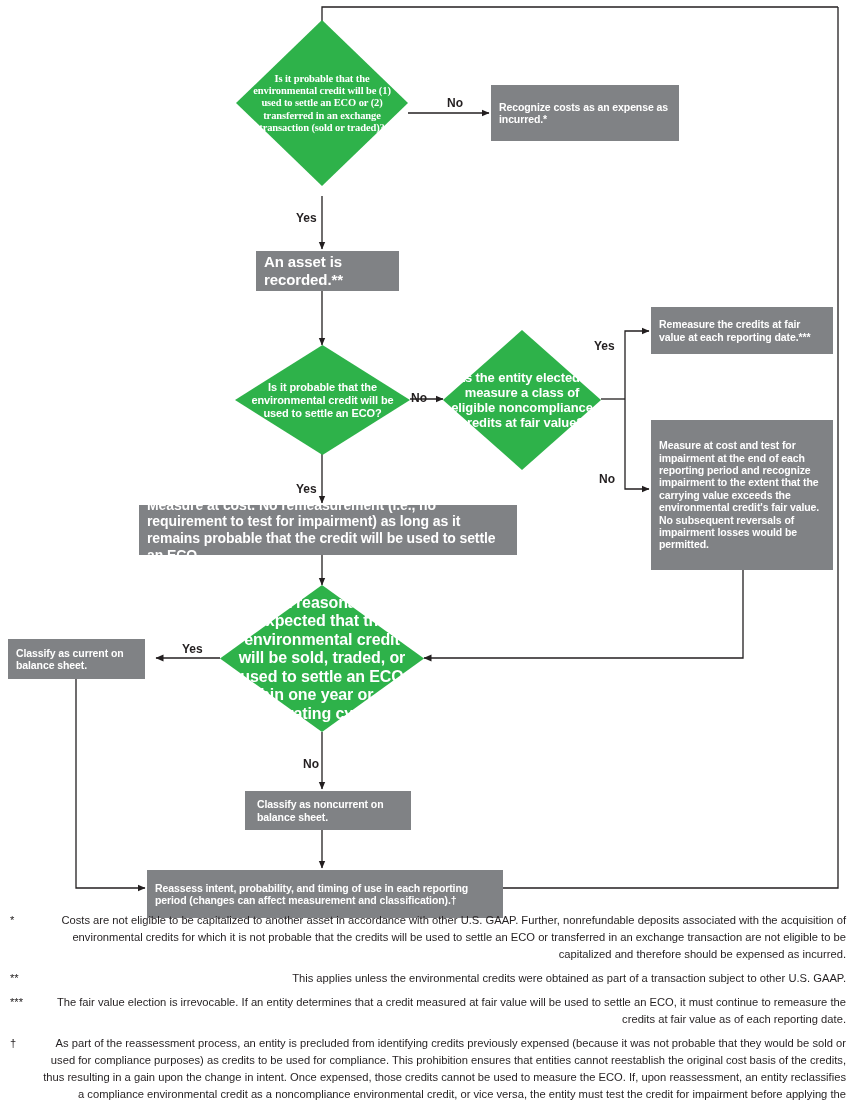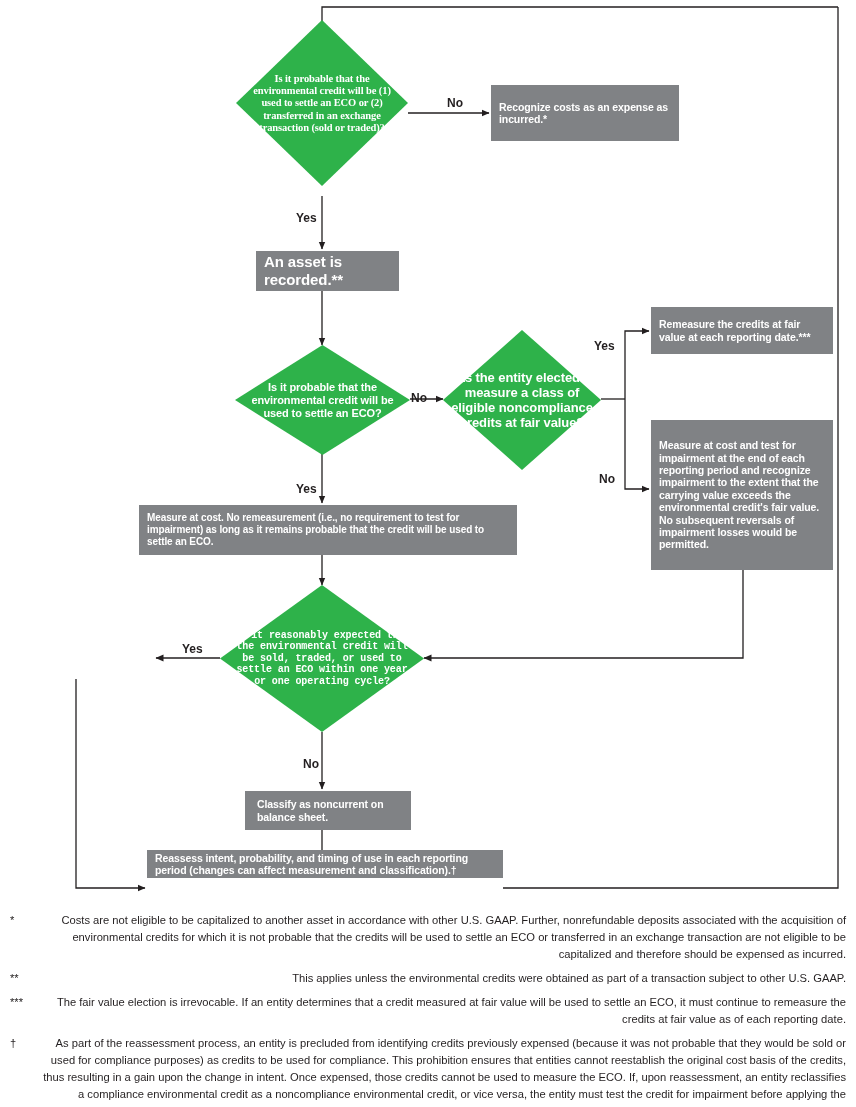--- a/index.html
+++ b/index.html
@@ -178,36 +178,39 @@
 
   <div class="node proc" style="left:651px; top:420px; width:182px; height:150px;">
     <div class="txt" style="font-size:10.5px;">Measure at cost and test for impairment at the end of each reporting period and recognize impairment to the extent that the carrying value exceeds the environmental credit's fair value. No subsequent reversals of impairment losses would be permitted.</div>
   </div>
 
   <div class="node proc" style="left:651px; top:307px; width:182px; height:47px;">
     <div class="txt" style="font-size:10.5px;">Remeasure the credits at fair value at each reporting date.***</div>
   </div>
 
   <div class="node proc" style="left:139px; top:505px; width:378px; height:50px;">
-    <div class="txt" style="font-size:10px;">Measure at cost. No remeasurement (i.e., no requirement to test for impairment) as long as it remains probable that the credit will be used to settle an ECO.</div>
+    <div class="txt" style="font-size:14px;">Measure at cost. No remeasurement (i.e., no requirement to test for impairment) as long as it remains probable that the credit will be used to settle an ECO.</div>
   </div>
 
   <div class="dec-wrap" style="left:220px; top:585px; width:204px; height:147px;">
     <svg class="dec-shape" viewBox="0 0 204 147" preserveAspectRatio="none">
       <polygon points="102,0 204,73.5 102,147 0,73.5" fill="#2eb24a"></polygon>
     </svg>
-    <div class="dec-label" style="font-size:10px; width:90%;font-family:Liberation Mono, monospace;">Is it reasonably expected that the environmental credit will be sold, traded, or used to settle an ECO within one year or one operating cycle?</div>
-  </div>
-
+    <div class="dec-label" style="font-size:16px; width:90%;">Is it reasonably expected that the environmental credit will be sold, traded, or used to settle an ECO within one year or one operating cycle?</div>
+  </div>
+
+  <div class="node proc" style="left:8px; top:639px; width:137px; height:40px;">
+    <div class="txt" style="font-size:10.5px;">Classify as current on balance sheet.</div>
+  </div>
 
   <div class="node proc" style="left:245px; top:791px; width:166px; height:39px;">
     <div class="txt" style="font-size:10.5px;padding-left:12px;">Classify as noncurrent on balance sheet.</div>
   </div>
 
-  <div class="node proc" style="left:147px; top:850px; width:356px; height:28px;">
+  <div class="node proc" style="left:147px; top:870px; width:356px; height:48px;">
     <div class="txt" style="font-size:10.5px;">Reassess intent, probability, and timing of use in each reporting period (changes can affect measurement and classification).†</div>
   </div>
 
   <div class="edge-label" style="left:447px; top:96px;">No</div>
   <div class="edge-label" style="left:296px; top:211px;">Yes</div>
   <div class="edge-label" style="left:411px; top:391px;">No</div>
   <div class="edge-label" style="left:296px; top:482px;">Yes</div>
   <div class="edge-label" style="left:594px; top:339px;">Yes</div>
   <div class="edge-label" style="left:599px; top:472px;">No</div>
   <div class="edge-label" style="left:182px; top:642px;">Yes</div>

